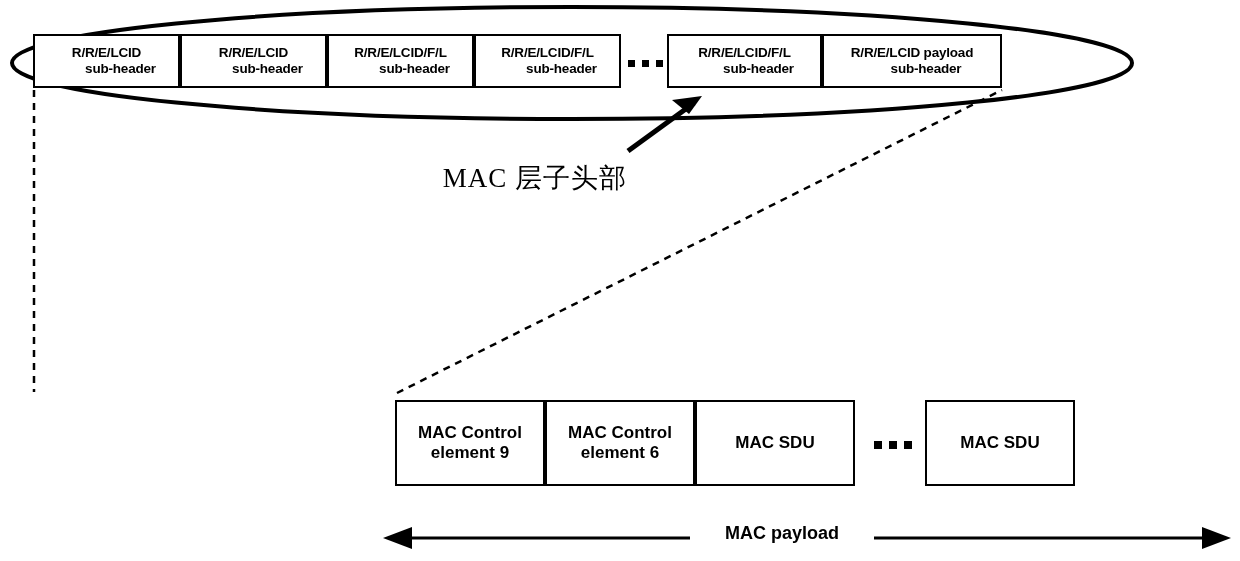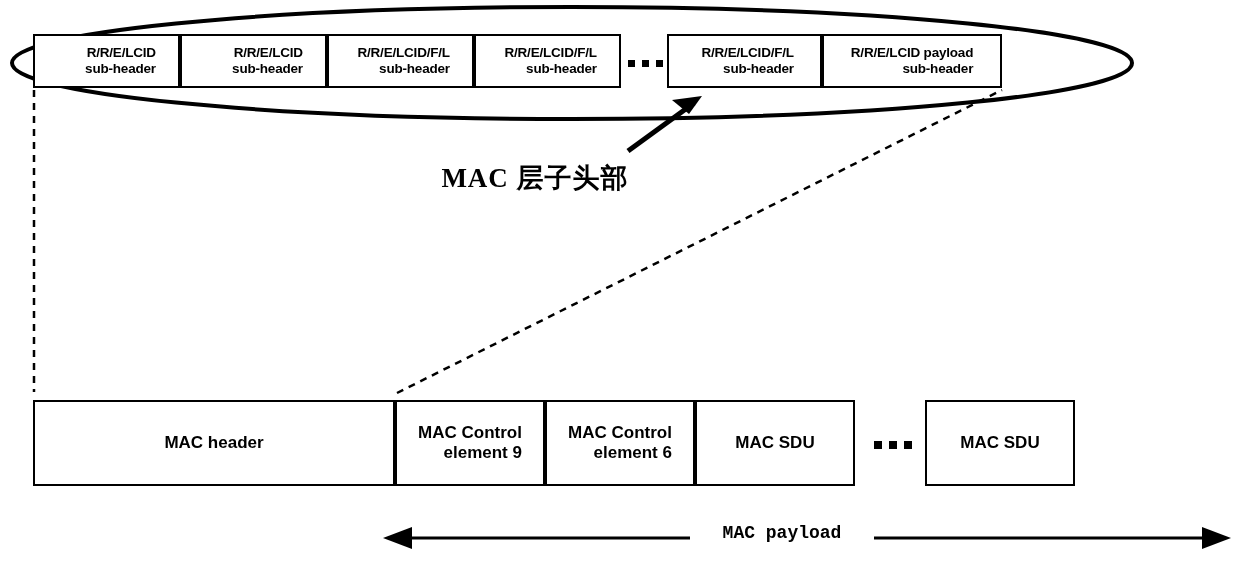--- a/index.html
+++ b/index.html
@@ -27,21 +27,21 @@
     pointer-events: none;
   }
   .box {
     position: absolute;
     box-sizing: border-box;
     border: 2px solid #000;
     background: #fff;
     display: flex;
     align-items: center;
     justify-content: center;
-    text-align: right;
+    text-align: center;
     line-height: 1.18;
   }
   
   .subhdr {
     height: 54px;
     top: 34px;
     font-size: 13.5px;
     font-weight: 700;
     letter-spacing: -0.2px;
   }
@@ -70,35 +70,34 @@
   .dots-bottom i { width: 8px; height: 8px; }
 
   .cn-label {
     position: absolute;
     left: 400px;
     top: 160px;
     width: 270px;
     text-align: center;
     font-family: "Liberation Serif", "DejaVu Serif", serif;
     font-size: 27px;
-    font-weight: 700;
+    font-weight: 400;
     letter-spacing: 1px;
     white-space: nowrap;
   }
   .payload-label {
     position: absolute;
     left: 690px;
     top: 523px;
     width: 180px;
     text-align: center;
     font-size: 18px;
     font-weight: 700;
     background: #fff;
     padding: 0 2px;
-    font-family: Liberation Mono, monospace;
   }
 </style>
 </head>
 <body>
 
 <div id="canvas">
 
   <svg class="svg-layer" viewBox="0 0 1240 561" xmlns="http://www.w3.org/2000/svg">
 
     <ellipse cx="572" cy="63" rx="560" ry="56" fill="none" stroke="#000" stroke-width="4"></ellipse>
@@ -162,25 +161,20 @@
 
   <div class="box subhdr" style="left:822px; width:180px;">
     <div>
       <span class="l1">R/R/E/LCID payload</span>
       <span class="l2">sub-header</span>
     </div>
   </div>
 
   <div class="cn-label">MAC 层子头部</div>
 
-  <div class="box pdu" style="left:33px;  width:362px;">
-    <div>
-      <span>MAC header</span>
-    </div>
-  </div>
 
   <div class="box pdu" style="left:395px; width:150px;">
     <div>
       <span>MAC Control</span>
       <span>element 9</span>
     </div>
   </div>
 
   <div class="box pdu" style="left:545px; width:150px;">
     <div>

